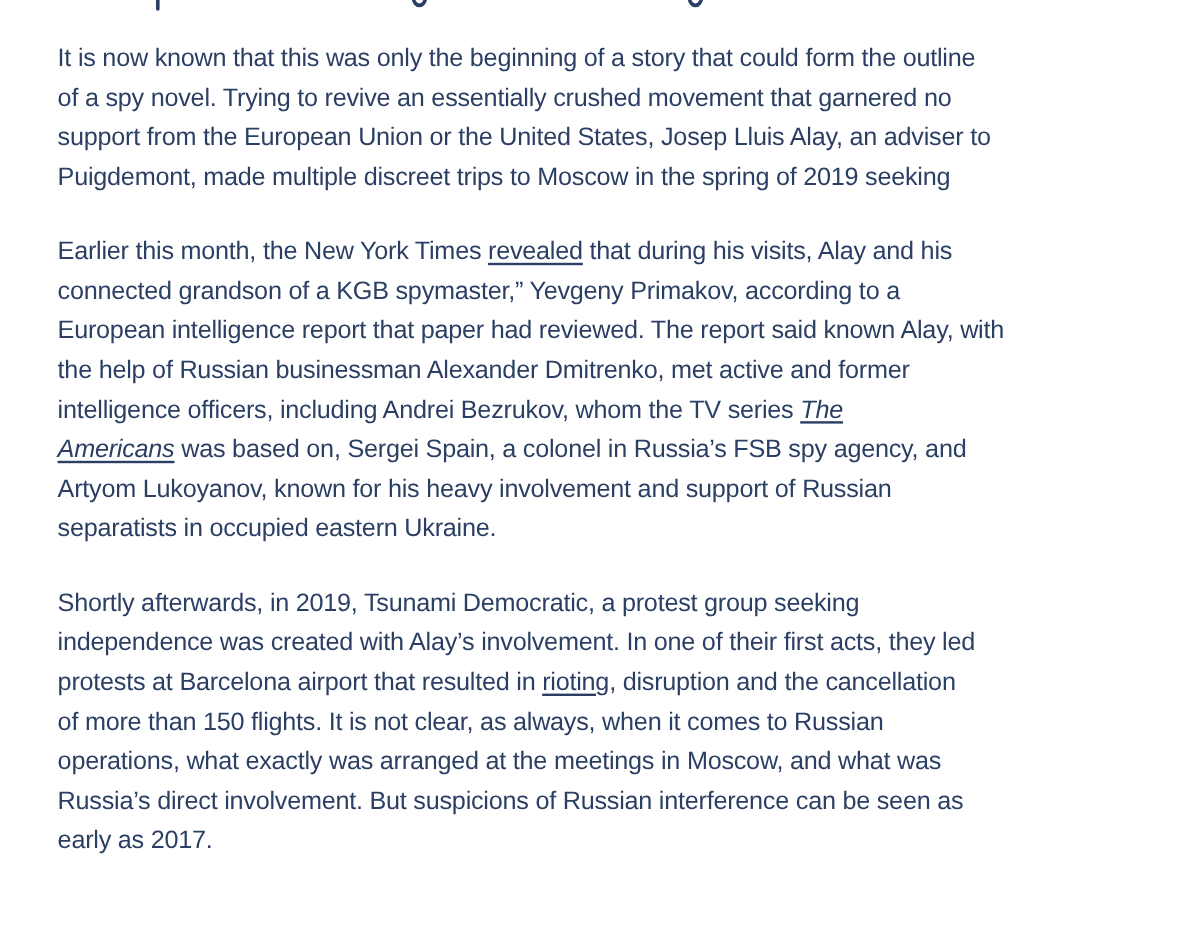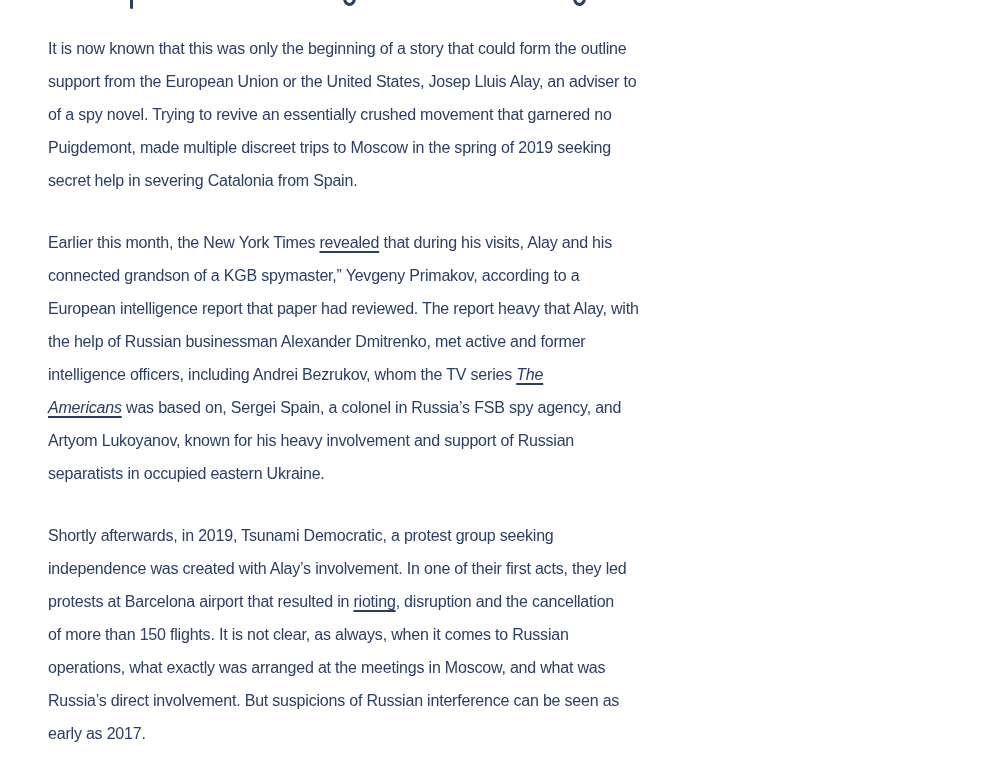--- a/index.html
+++ b/index.html
@@ -47,21 +47,21 @@
     width: 915px;
     padding-top: 32px;
   }
   .paragraph {
     margin: 0 0 29px 0;
   }
   .line {
     white-space: pre;
     height: 33px;
     line-height: 33px;
-    font-size: 16px;
+    font-size: 21px;
     letter-spacing: -0.2px;
   }
   .seg-link {
     color: inherit;
     text-underline-offset: 3px;
     text-decoration-thickness: 1.5px;
     cursor: pointer;
   }
   .italic { font-style: italic; }
 </style>
@@ -70,29 +70,28 @@
 
 <div>
   <div class="frag-strip">
       <span class="frag frag-bar" style="left: 130px;"></span>
       <span class="frag frag-bowl" style="left: 343px;"></span>
       <span class="frag frag-bowl" style="left: 573px;"></span>
     </div>
   <div class="article">
       <div class="paragraph">
         <div class="line"><span>It is now known that this was only the beginning of a story that could form the outline</span></div>
+        <div class="line"><span>of a spy novel. Trying to revive an essentially crushed movement that garnered no</span></div>
         <div class="line"><span>support from the European Union or the United States, Josep Lluis Alay, an adviser to</span></div>
-        <div class="line"><span>of a spy novel. Trying to revive an essentially crushed movement that garnered no</span></div>
         <div class="line"><span>Puigdemont, made multiple discreet trips to Moscow in the spring of 2019 seeking</span></div>
-        <div class="line"><span>secret help in severing Catalonia from Spain.</span></div>
       </div>
       <div class="paragraph">
         <div class="line"><span>Earlier this month, the New York Times </span><a href="#" class="seg-link">revealed</a><span> that during his visits, Alay and his</span></div>
         <div class="line"><span>connected grandson of a KGB spymaster,” Yevgeny Primakov, according to a</span></div>
-        <div class="line"><span>European intelligence report that paper had reviewed. The report heavy that Alay, with</span></div>
+        <div class="line"><span>European intelligence report that paper had reviewed. The report said known Alay, with</span></div>
         <div class="line"><span>the help of Russian businessman Alexander Dmitrenko, met active and former</span></div>
         <div class="line"><span>intelligence officers, including Andrei Bezrukov, whom the TV series </span><a href="#" class="seg-link italic">The</a></div>
         <div class="line"><a href="#" class="seg-link italic">Americans</a><span> was based on, Sergei Spain, a colonel in Russia’s FSB spy agency, and</span></div>
         <div class="line"><span>Artyom Lukoyanov, known for his heavy involvement and support of Russian</span></div>
         <div class="line"><span>separatists in occupied eastern Ukraine.</span></div>
       </div>
       <div class="paragraph">
         <div class="line"><span>Shortly afterwards, in 2019, Tsunami Democratic, a protest group seeking</span></div>
         <div class="line"><span>independence was created with Alay’s involvement. In one of their first acts, they led</span></div>
         <div class="line"><span>protests at Barcelona airport that resulted in </span><a href="#" class="seg-link">rioting</a><span>, disruption and the cancellation</span></div>

